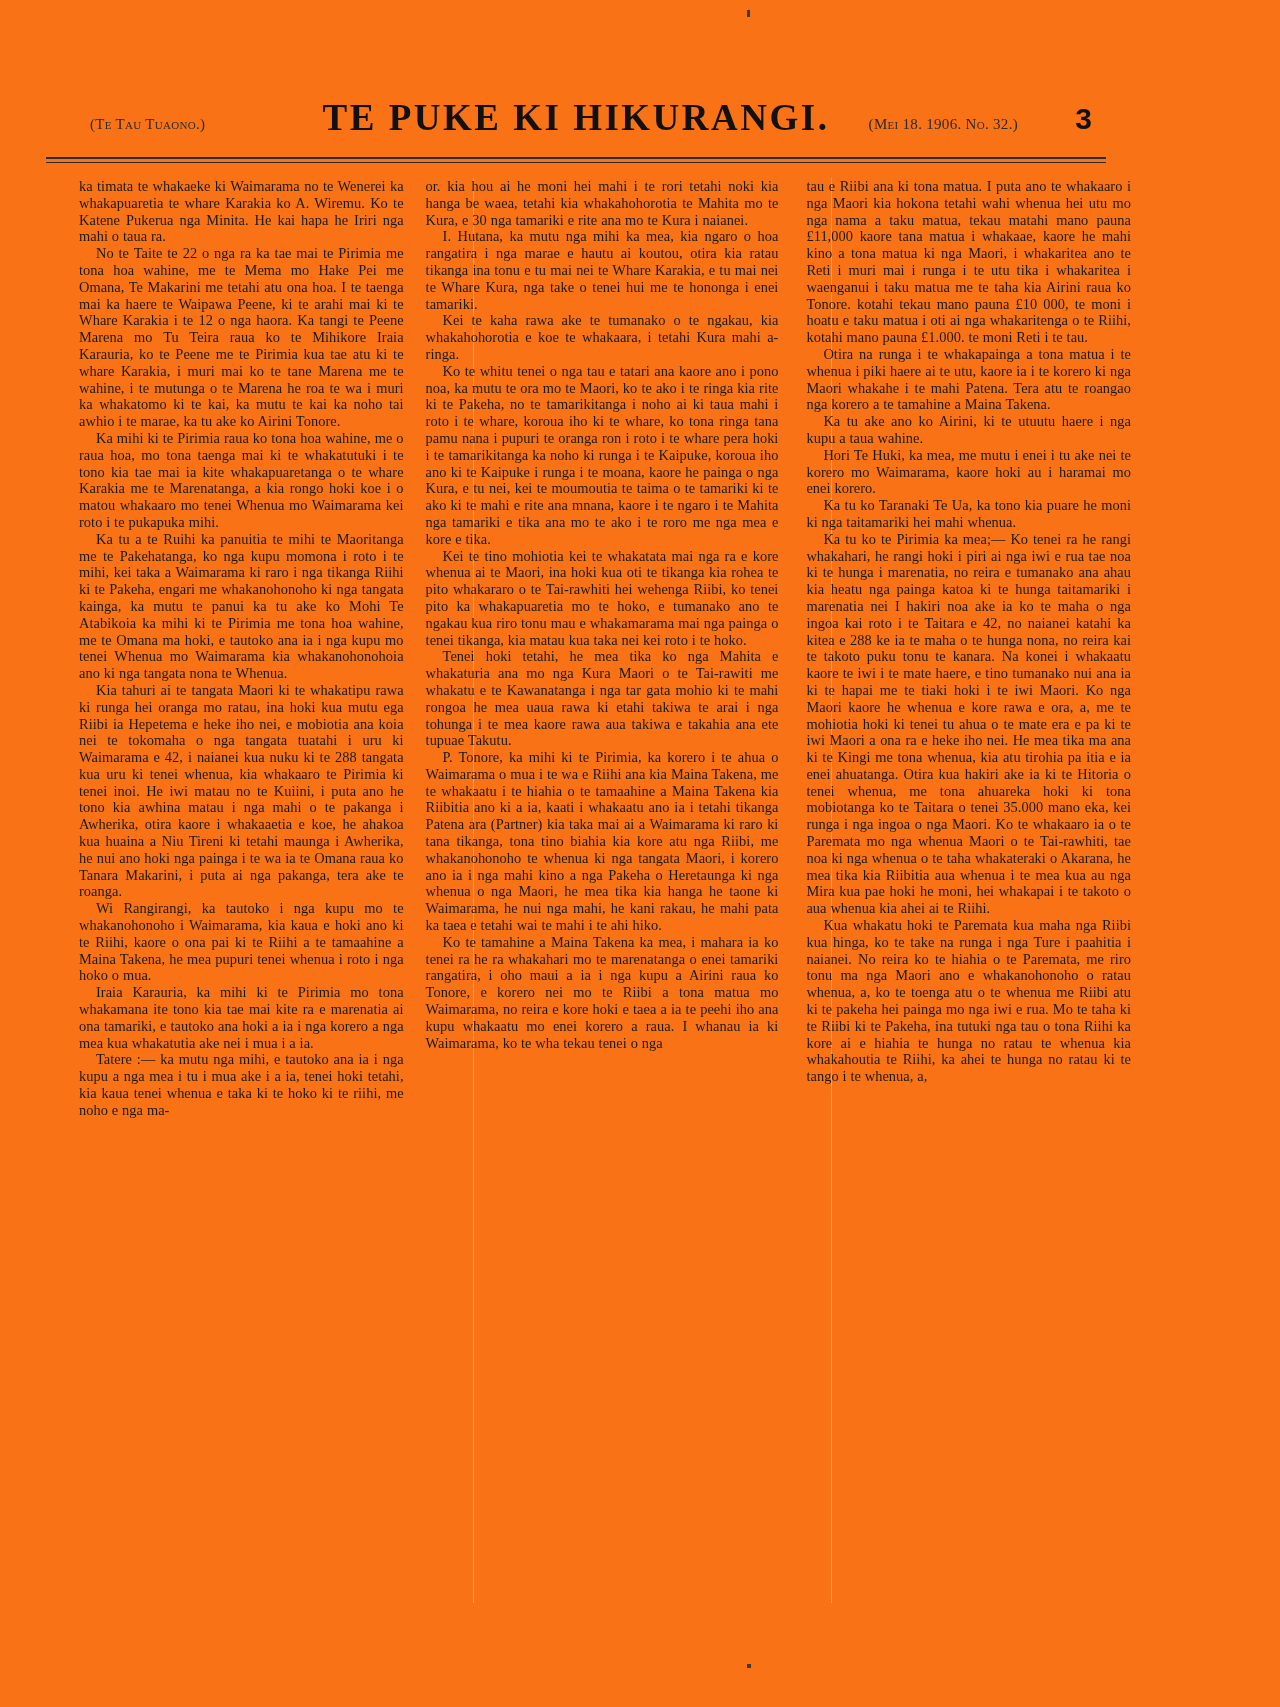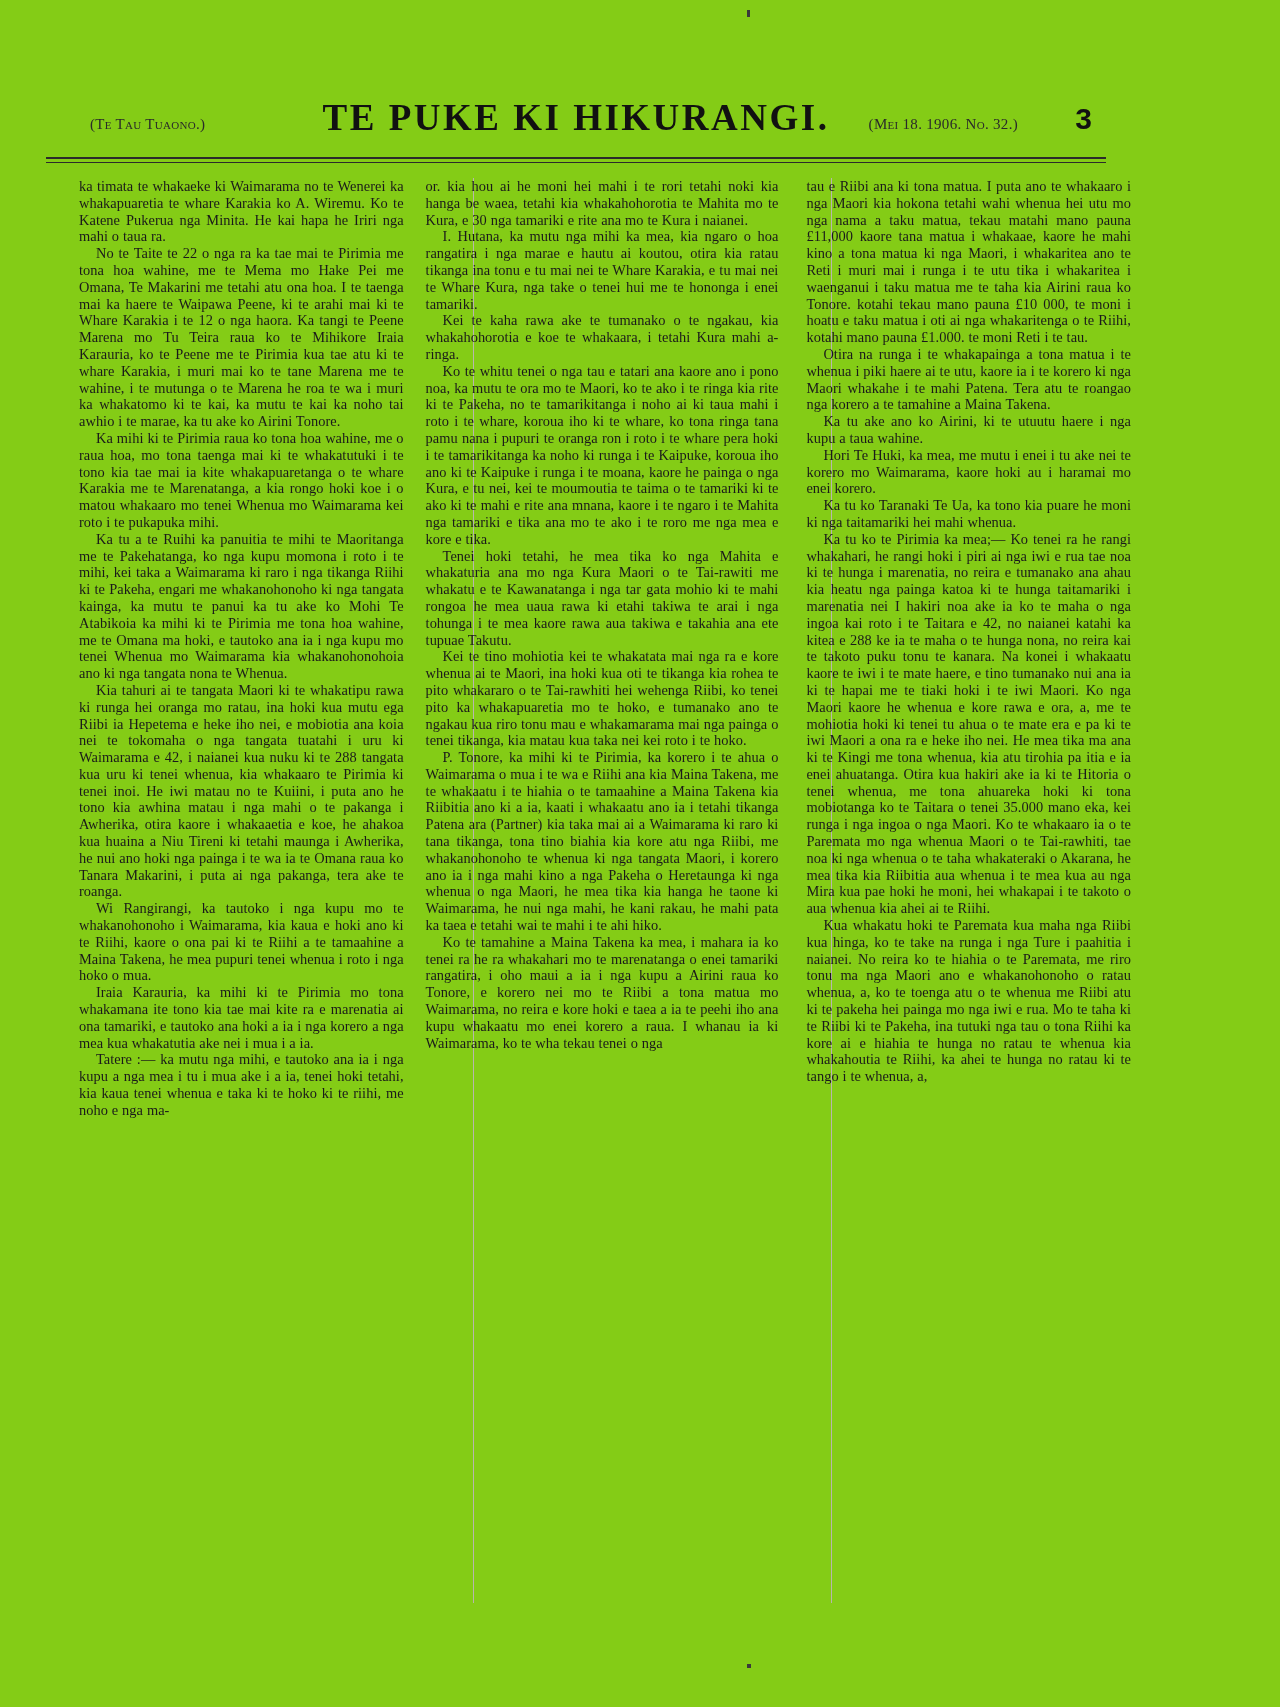--- a/index.html
+++ b/index.html
@@ -11,21 +11,21 @@
     width: 1280px;
     height: 1707px;
     font-family: "Liberation Serif", serif;
     color: #1a1a1a;
     overflow: hidden;
   }
   .page {
     position: relative;
     width: 1280px;
     height: 1707px;
-    background: #84cc16;
+    background: #f97316;
   }
   .top-mark {
     position: absolute;
     left: 747px;
     top: 10px;
     width: 3px;
     height: 7px;
     background: #3a3a3a;
   }
   .bottom-mark {
@@ -183,22 +183,22 @@
       <p>Wi Rangirangi, ka tautoko i nga kupu mo te whakanohonoho i Waimarama, kia kaua e hoki ano ki te Riihi, kaore o ona pai ki te Riihi a te tamaahine a Maina Takena, he mea pupuri tenei whenua i roto i nga hoko o mua.</p>
       <p>Iraia Karauria, ka mihi ki te Pirimia mo tona whakamana ite tono kia tae mai kite ra e marenatia ai ona tamariki, e tautoko ana hoki a ia i nga korero a nga mea kua whakatutia ake nei i mua i a ia.</p>
       <p>Tatere :— ka mutu nga mihi, e tautoko ana ia i nga kupu a nga mea i tu i mua ake i a ia, tenei hoki tetahi, kia kaua tenei whenua e taka ki te hoko ki te riihi, me noho e nga ma-</p>
     </div>
 
     <div class="col mid">
       <p class="noind">or. kia hou ai he moni hei mahi i te rori tetahi noki kia hanga be waea, tetahi kia whakahohorotia te Mahita mo te Kura, e 30 nga tamariki e rite ana mo te Kura i naianei.</p>
       <p>I.  Hutana, ka mutu nga mihi ka mea, kia ngaro o hoa rangatira i nga marae e hautu ai koutou, otira kia ratau tikanga ina tonu e tu mai nei te Whare Karakia, e tu mai nei te Whare Kura, nga take o tenei hui me te hononga i enei tamariki.</p>
       <p>Kei te kaha rawa ake te tumanako o te ngakau, kia whakahohorotia e koe te whakaara, i tetahi Kura mahi a-ringa.</p>
       <p>Ko te whitu tenei o nga tau e tatari ana kaore ano i pono noa, ka mutu te ora mo te Maori, ko te ako i te ringa kia rite ki te Pakeha, no te tamarikitanga i noho ai ki taua mahi i roto i te whare, koroua iho ki te whare, ko tona ringa tana pamu nana i pupuri te oranga ron i roto i te whare pera hoki i te tamarikitanga ka noho ki runga i te Kaipuke, koroua iho ano ki te Kaipuke i runga i te moana, kaore he painga o nga Kura, e tu nei, kei te moumoutia te taima o te tamariki ki te ako ki te mahi e rite ana mnana, kaore i te ngaro i te Mahita nga tamariki e tika ana mo te ako i te roro me nga mea e kore e tika.</p>
+      <p>Kei te tino mohiotia kei te whakatata mai nga ra e kore whenua ai te Maori, ina hoki kua oti te tikanga kia rohea te pito whakararo o te Tai-rawhiti hei wehenga Riibi, ko tenei pito ka whakapuaretia mo te hoko, e tumanako ano te ngakau kua riro tonu mau e whakamarama mai nga painga o tenei tikanga, kia matau kua taka nei kei roto i te hoko.</p>
       <p>Tenei hoki tetahi, he mea tika ko nga Mahita e whakaturia ana mo nga Kura Maori o te Tai-rawiti me whakatu e te Kawanatanga i nga tar gata mohio ki te mahi rongoa he mea uaua rawa ki etahi takiwa te arai i nga tohunga i te mea kaore rawa aua takiwa e takahia ana ete tupuae Takutu.</p>
-      <p>Kei te tino mohiotia kei te whakatata mai nga ra e kore whenua ai te Maori, ina hoki kua oti te tikanga kia rohea te pito whakararo o te Tai-rawhiti hei wehenga Riibi, ko tenei pito ka whakapuaretia mo te hoko, e tumanako ano te ngakau kua riro tonu mau e whakamarama mai nga painga o tenei tikanga, kia matau kua taka nei kei roto i te hoko.</p>
       <p>P.  Tonore, ka mihi ki te Pirimia, ka korero i te ahua o Waimarama o mua i te wa e Riihi ana kia Maina Takena, me te whakaatu i te hiahia o te tamaahine a Maina Takena kia Riibitia ano ki a ia, kaati i whakaatu ano ia i tetahi tikanga Patena ara (Partner) kia taka mai ai a Waimarama ki raro ki tana tikanga, tona tino biahia kia kore atu nga Riibi, me whakanohonoho te whenua ki nga tangata Maori, i korero ano ia i nga mahi kino a nga Pakeha o Heretaunga ki nga whenua o nga Maori, he mea tika kia hanga he taone ki Waimarama, he nui nga mahi, he kani rakau, he mahi pata ka taea e tetahi wai te mahi i te ahi hiko.</p>
       <p>Ko te tamahine a Maina Takena ka mea, i mahara ia ko tenei ra he ra whakahari mo te marenatanga o enei tamariki rangatira, i oho maui a ia i nga kupu a Airini raua ko Tonore, e korero nei mo te Riibi a tona matua mo Waimarama, no reira e kore hoki e taea a ia te peehi iho ana kupu whakaatu mo enei korero a raua.  I whanau ia ki Waimarama, ko te wha tekau tenei o nga</p>
     </div>
 
     <div class="col right">
       <p class="noind">tau e Riibi ana ki tona matua.  I puta ano te whakaaro i nga Maori kia hokona tetahi wahi whenua hei utu mo nga nama a taku matua, tekau matahi mano pauna £11,000 kaore tana matua i whakaae, kaore he mahi kino a tona matua ki nga Maori, i whakaritea ano te Reti i muri mai i runga i te utu tika i whakaritea i waenganui i taku matua me te taha kia Airini raua ko Tonore. kotahi tekau mano pauna £10 000, te moni i hoatu e taku matua i oti ai nga whakaritenga o te Riihi, kotahi mano pauna £1.000. te moni Reti i te tau.</p>
       <p>Otira na runga i te whakapainga a tona matua i te whenua i piki haere ai te utu, kaore ia i te korero ki nga Maori whakahe i te mahi Patena.  Tera atu te roangao nga korero a te tamahine a Maina Takena.</p>
       <p>Ka tu ake ano ko Airini, ki te utuutu haere i nga kupu a taua wahine.</p>
       <p>Hori Te Huki, ka mea, me mutu i enei i tu ake nei te korero mo Waimarama, kaore hoki au i haramai mo enei korero.</p>
       <p>Ka tu ko Taranaki Te Ua, ka tono kia puare he moni ki nga taitamariki hei mahi whenua.</p>

